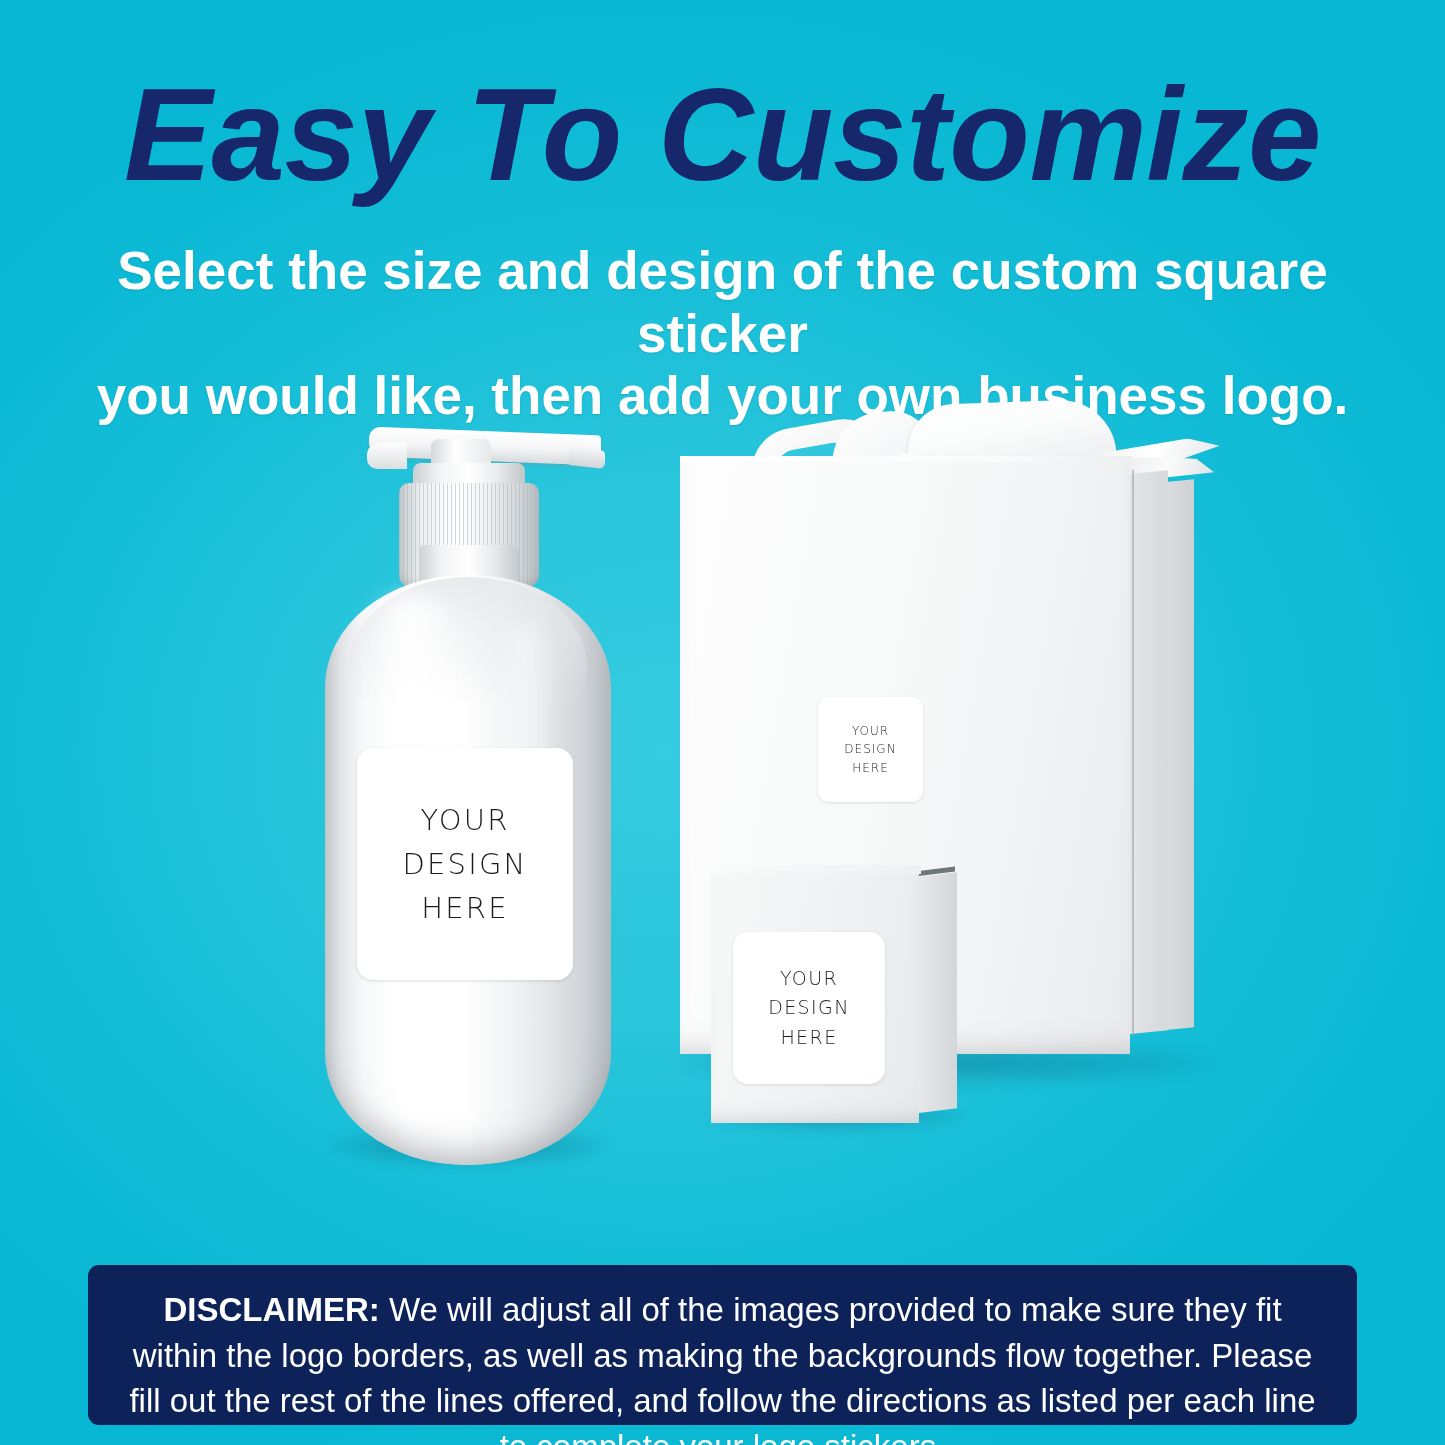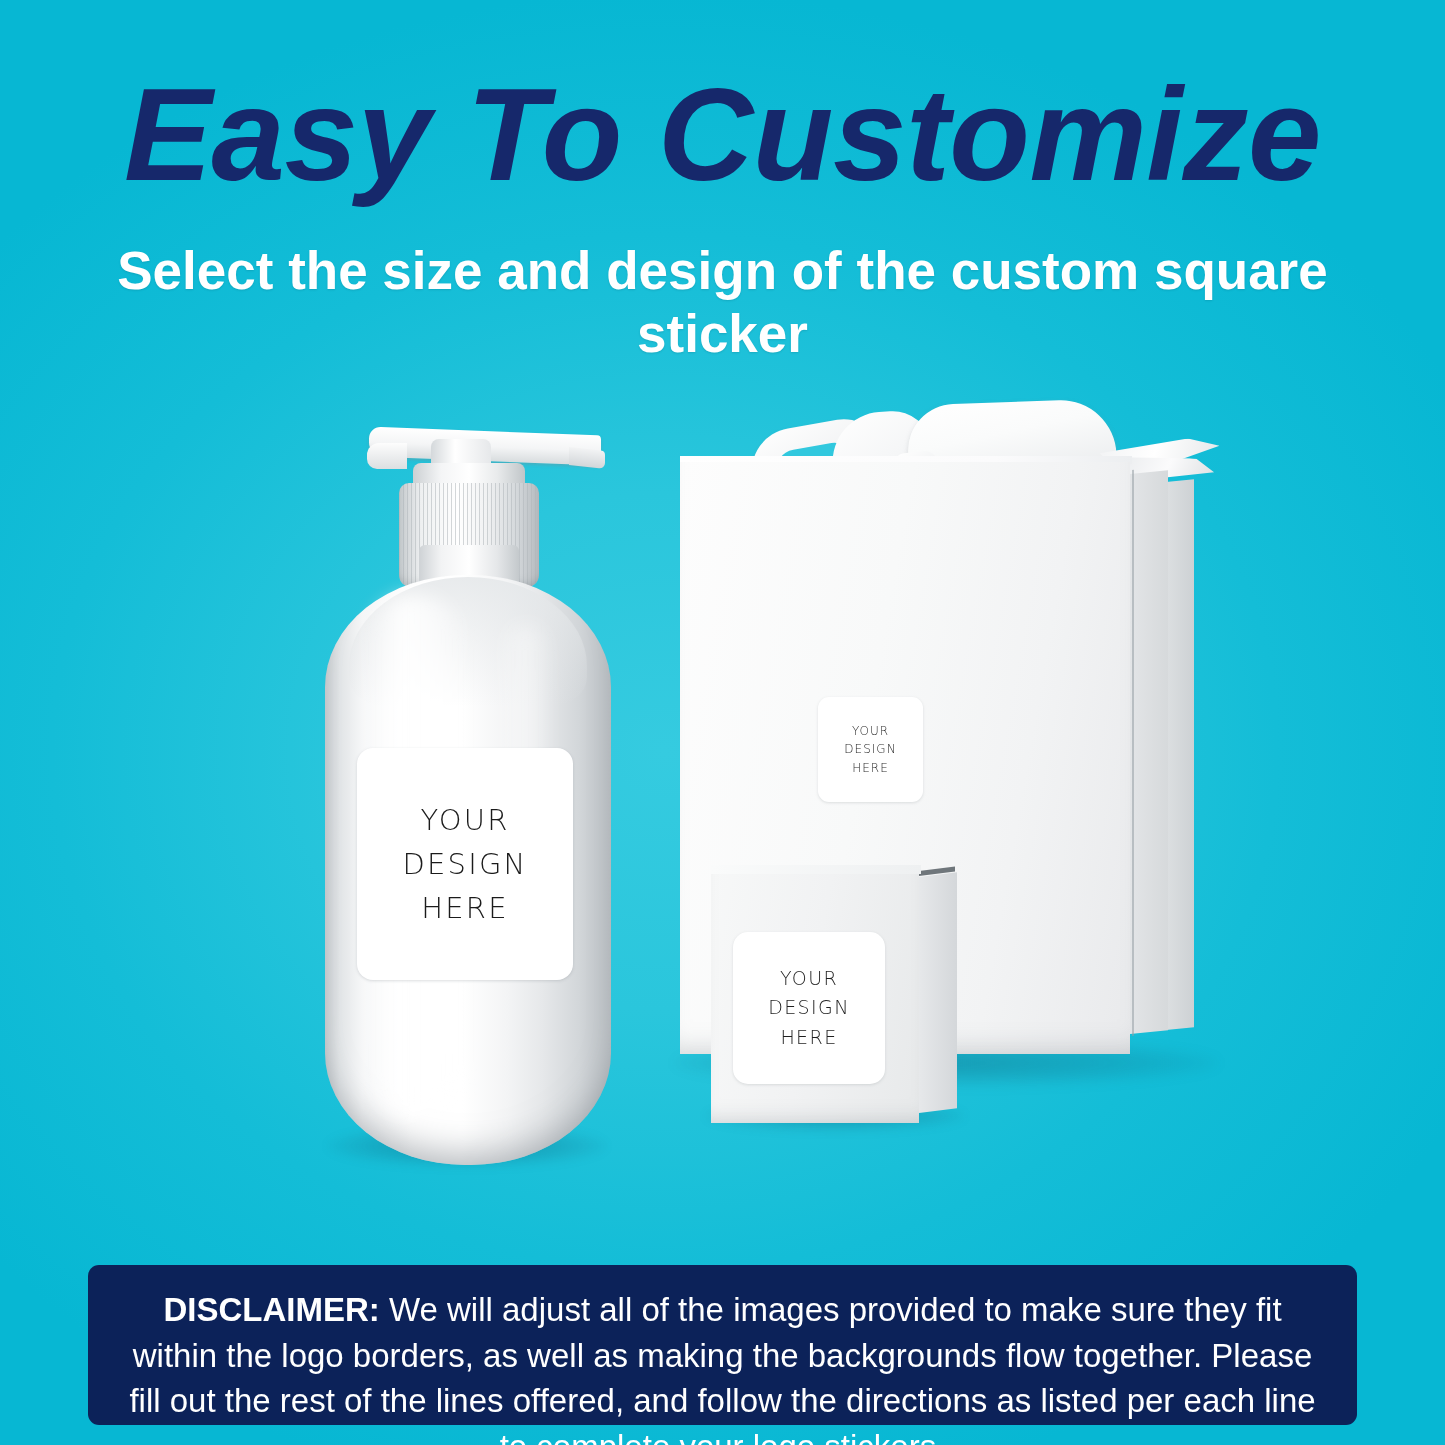--- a/index.html
+++ b/index.html
@@ -436,20 +436,21 @@
 </style>
 </head>
 <body>
 
 <div id="poster">
 
   <div class="headline">Easy To Customize</div>
 
   <div class="subtitle">
     <span class="ln">Select the size and design of the custom square sticker</span>
+    <span class="ln">you would like, then add your own business logo.</span>
   </div>
 
   <div class="scene">
 
     <div class="giftbox">
       <div class="gift-shadow"></div>
       <div class="bow">
         <div class="bow-loop-l1"></div>
         <div class="bow-loop-l2"></div>
         <div class="bow-loop-r1"></div>

